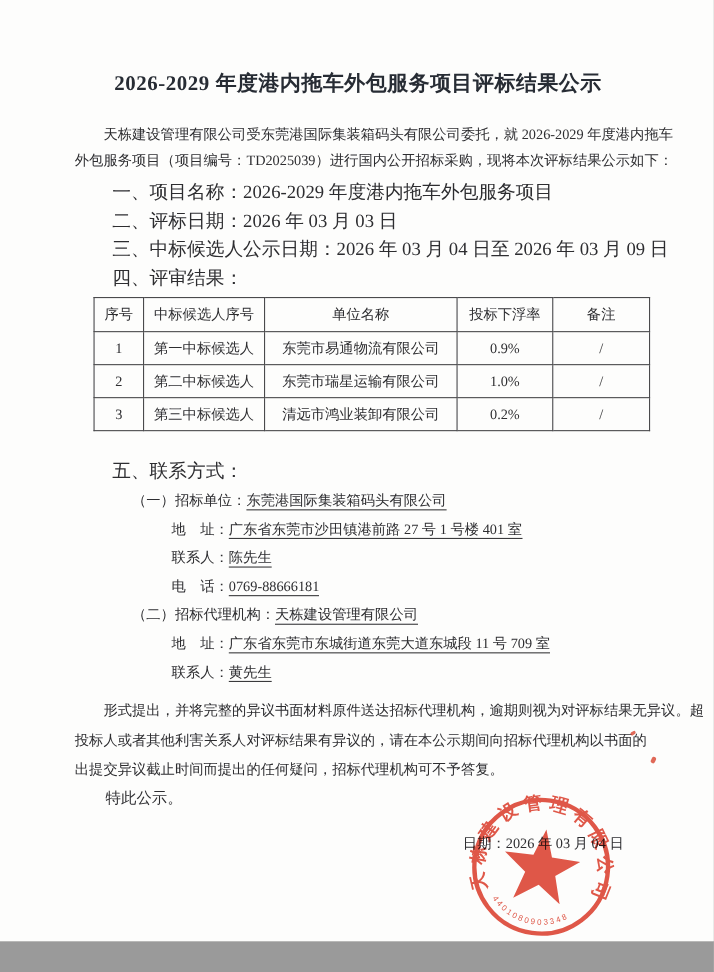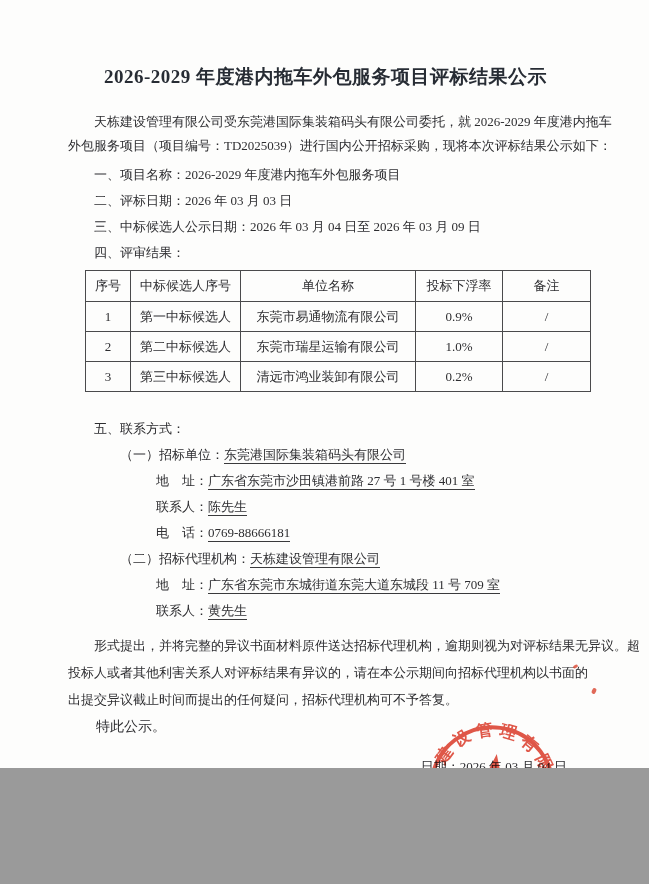--- a/index.html
+++ b/index.html
@@ -1,19 +1,19 @@
 <!DOCTYPE html>
 <html lang="zh"><head>
 <meta charset="utf-8">
 <style>
   html, body { margin: 0; padding: 0; background: #9a9a9a; }
   .page {
     position: relative;
     width: 649px;
-    height: 768px;
+    height: 856px;
     margin: 0 auto;
     background: #fdfdfc;
     box-sizing: border-box;
     padding: 64px 66px 0 68px;
     font-family: "Liberation Serif", "DejaVu Serif", serif;
     color: #2d2d30;
     overflow: hidden;
   }
   .title {
     font-size: 19px;
@@ -22,21 +22,21 @@
     text-align: center;
     color: #272c34;
     letter-spacing: 0.5px;
     margin: 0 0 16px 0;
   }
   .para { font-size: 13px; }
   .intro { margin-top: 20px; }
   .intro .line { line-height: 24px; white-space: nowrap; }
   .intro .line:first-child { text-indent: 2em; }
   .items { margin-top: 4px; }
-  .item { font-size: 13px; line-height: 26px; padding-left: 2em; white-space: nowrap; }
+  .item { font-size: 17px; line-height: 26px; padding-left: 2em; white-space: nowrap; }
   table.results {
     border-collapse: collapse;
     table-layout: fixed;
     width: 505px;
     margin: 4px 0 0 17px;
     font-size: 13px;
     color: #2d2d30;
   }
   table.results th, table.results td {
     border: 1px solid #4a4a4c;

